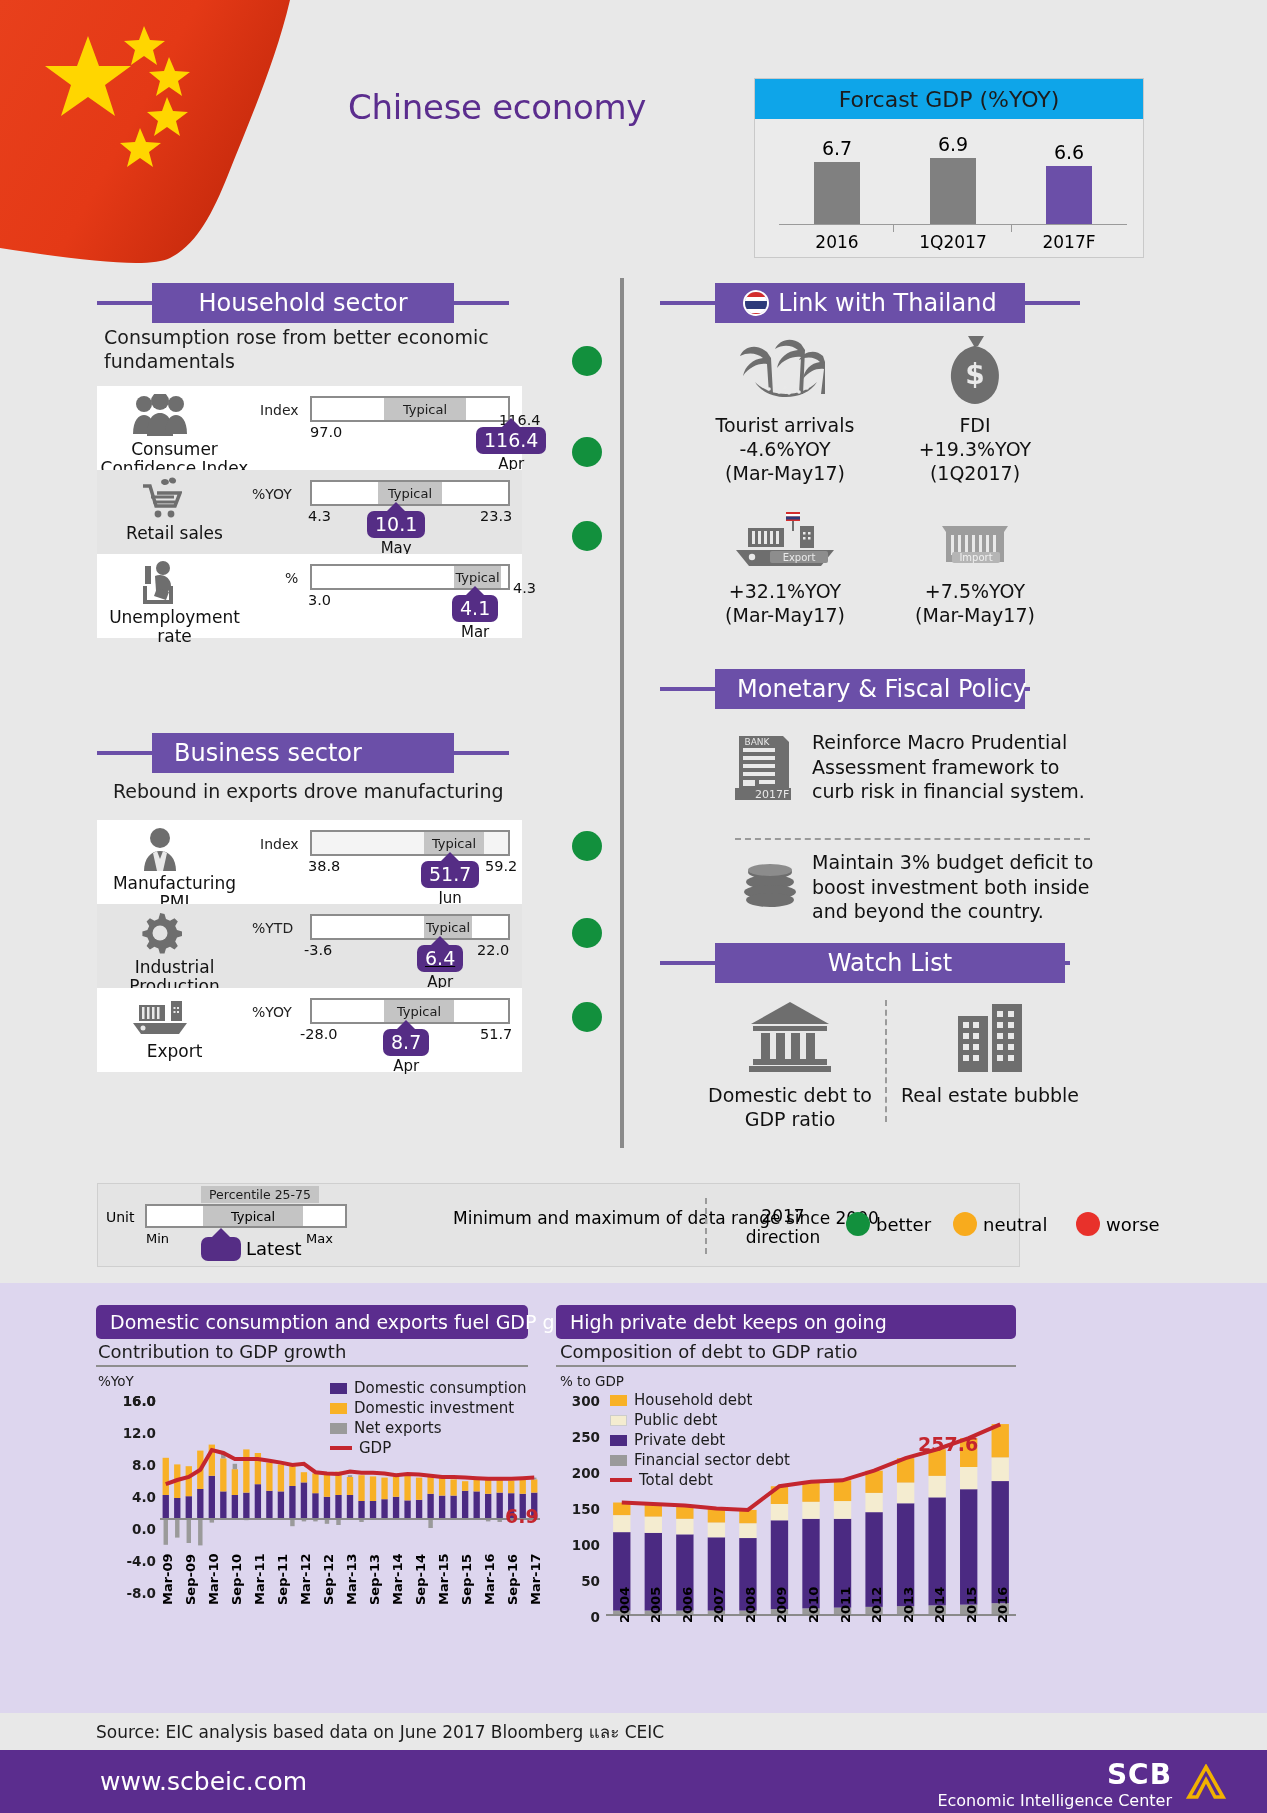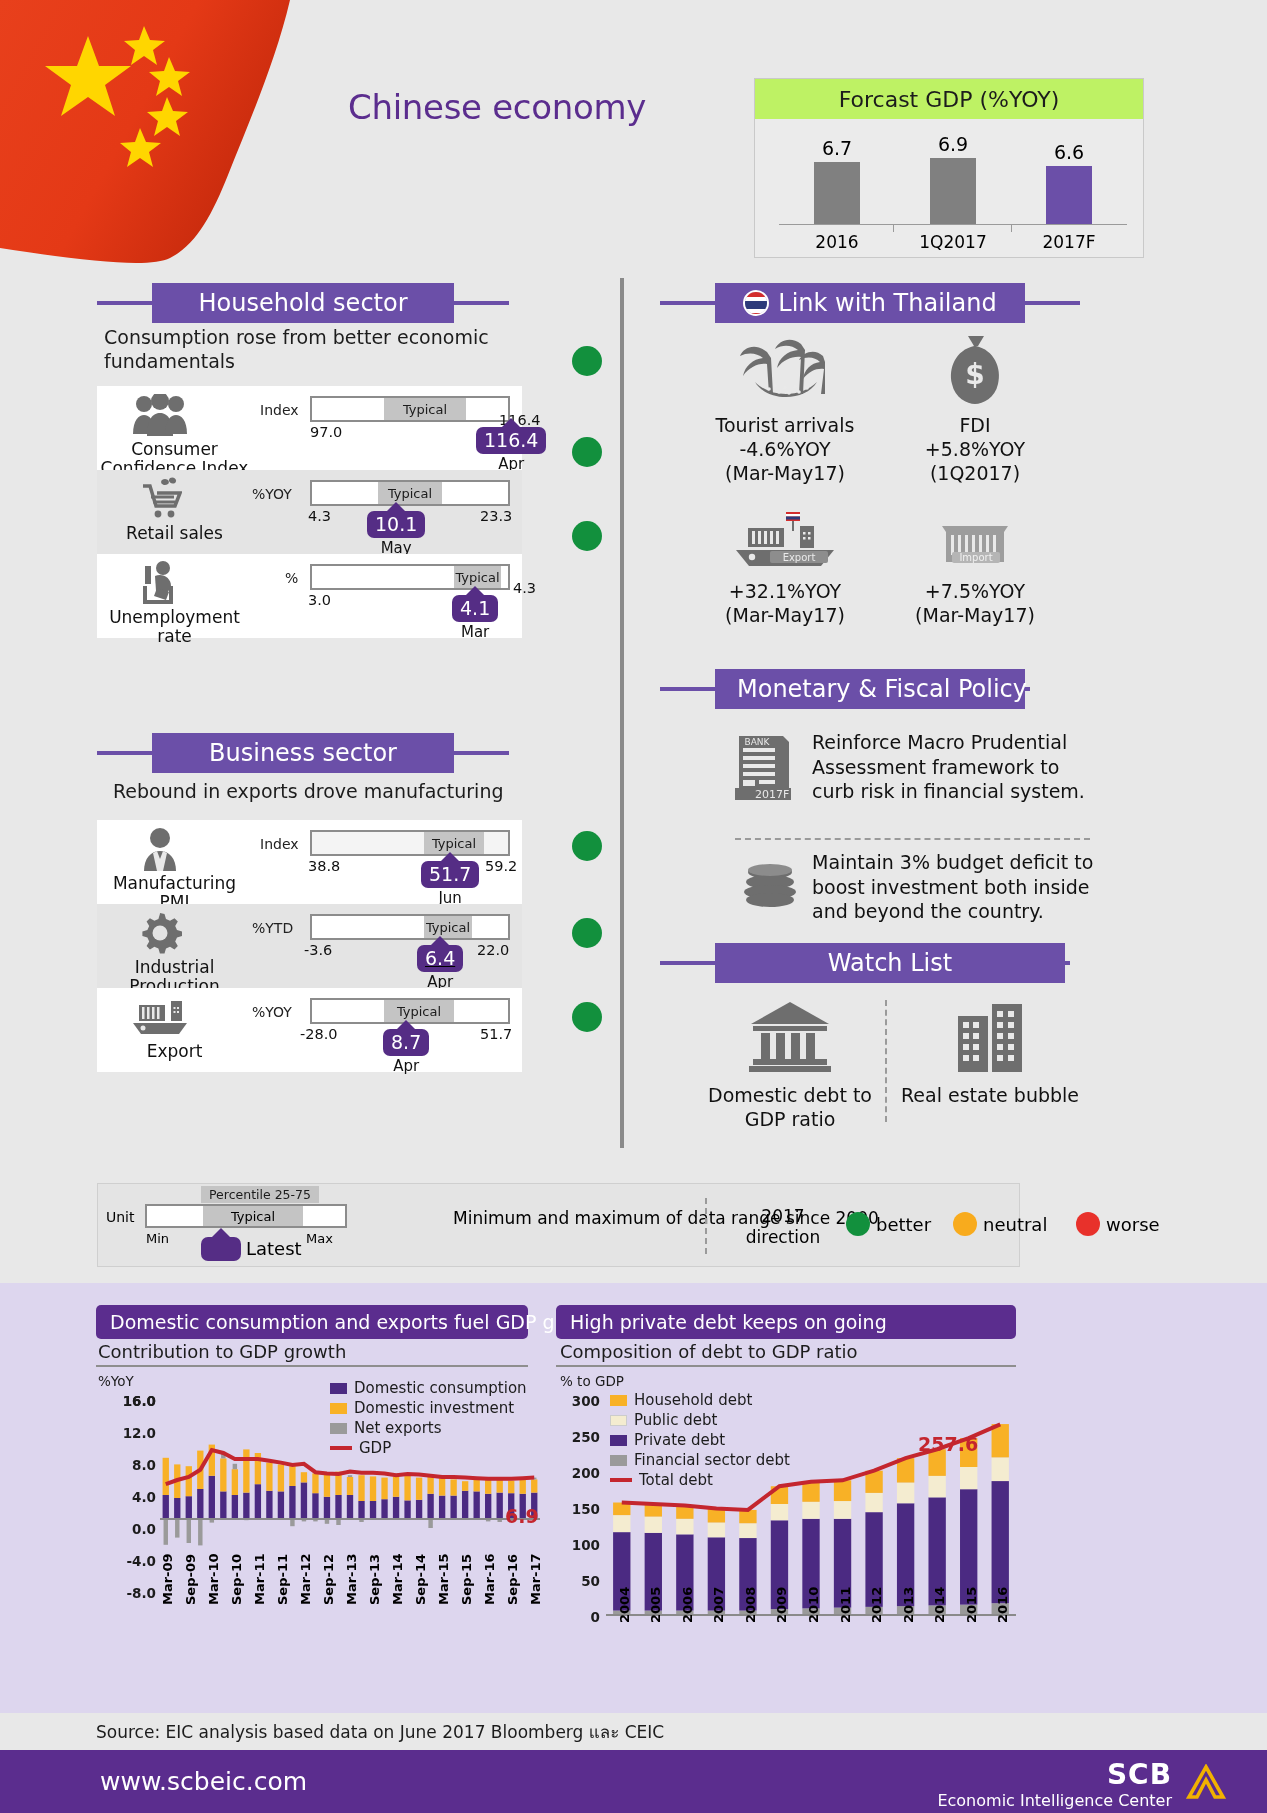--- a/index.html
+++ b/index.html
@@ -16,21 +16,21 @@
   .flag svg { display:block; }
 
   
   .title-block { position:absolute; left:348px; top:90px; width:400px; }
   .main-title { font-size:34px; color:#5b2d8e; font-weight:normal; letter-spacing:-0.3px; line-height:1.05; }
   .sub-title { font-size:23px; color:#4a2680; line-height:1.24; margin-top:2px; }
 
   
   .forecast { position:absolute; left:754px; top:78px; width:390px; height:180px;
               background:#ebebeb; border:1px solid #c9c9c9; }
-  .forecast-head { background:#bef264; height:40px; display:flex; align-items:center; justify-content:center;
+  .forecast-head { background:#0ea5e9; height:40px; display:flex; align-items:center; justify-content:center;
                    font-size:22px; color:#1c1c1c; }
   .fc-body { position:relative; height:139px; }
   .fc-bars { position:absolute; left:24px; right:16px; top:14px; bottom:34px; display:flex;
              align-items:flex-end; justify-content:space-around; }
   .fc-col { width:80px; text-align:center; position:relative; }
   .fc-val { font-size:19px; color:#000; margin-bottom:3px; }
   .fc-bar { width:46px; margin:0 auto; background:#808080; }
   .fc-bar.accent { background:#6b4fa8; }
   .fc-axis { position:absolute; left:24px; right:16px; bottom:33px; height:1px; background:#9a9a9a; }
   .fc-labels { position:absolute; left:24px; right:16px; bottom:6px; display:flex; justify-content:space-around; }
@@ -260,21 +260,21 @@
     <div class="marker" style="left:355px; top:32px;">
       <div class="notch"></div>
       <div class="bubble">4.1</div>
       <div class="mlab">Mar</div>
     </div>
   </div>
   <div class="dot better" style="left:572px; top:521px;"></div>
 
   <div class="banner" style="left:97px; top:733px;">
     <div class="line" style="width:55px"></div>
-    <div class="chip" style="width:302px; justify-content:center;">
+    <div class="chip" style="width:302px; ">
       <span>Business sector</span>
     </div>
     <div class="line" style="width:55px"></div>
   </div>
   <div class="ind-caption" style="left:113px; top:780px; width:440px;">Rebound in exports drove manufacturing</div>
 
   <div class="row w" style="top:820px;">
     <div class="icon">
       <svg width="44" height="44" viewBox="0 0 44 44">
         <circle cx="22" cy="11" r="10"></circle>
@@ -399,21 +399,21 @@
 
   <div style="position:absolute;left:880px;top:332px;width:190px;text-align:center;">
     <div>
       <svg width="66" height="74" viewBox="0 0 66 74" fill="#6e6e6e">
         <path d="M26,4 h16 l-6,10 h-4 Z"></path>
         <path d="M32,14 C14,18 6,36 10,52 C13,66 25,72 33,72 C41,72 53,66 56,52 C60,36 52,18 34,14 Z"></path>
         <text x="33" y="52" font-size="28" font-weight="bold" fill="#e9e9e9" text-anchor="middle" font-family="DejaVu Sans">$</text>
       </svg>
     </div>
     <div class="tlabel" style="position:static;margin-top:4px;">FDI</div>
-    <div class="tlabel" style="position:static;">+5.8%YOY</div>
+    <div class="tlabel" style="position:static;">+19.3%YOY</div>
     <div class="tlabel" style="position:static;">(1Q2017)</div>
   </div>
 
   <div style="position:absolute;left:690px;top:510px;width:190px;text-align:center;">
     <div>
       <svg width="110" height="62" viewBox="0 0 110 62" fill="#6e6e6e">
         <rect x="56" y="2" width="14" height="9" fill="#d32d2d"></rect>
         <rect x="56" y="4" width="14" height="2.5" fill="#fff"></rect>
         <rect x="56" y="6.5" width="14" height="3" fill="#2d3a7a"></rect>
         <rect x="62" y="11" width="2" height="10"></rect>

